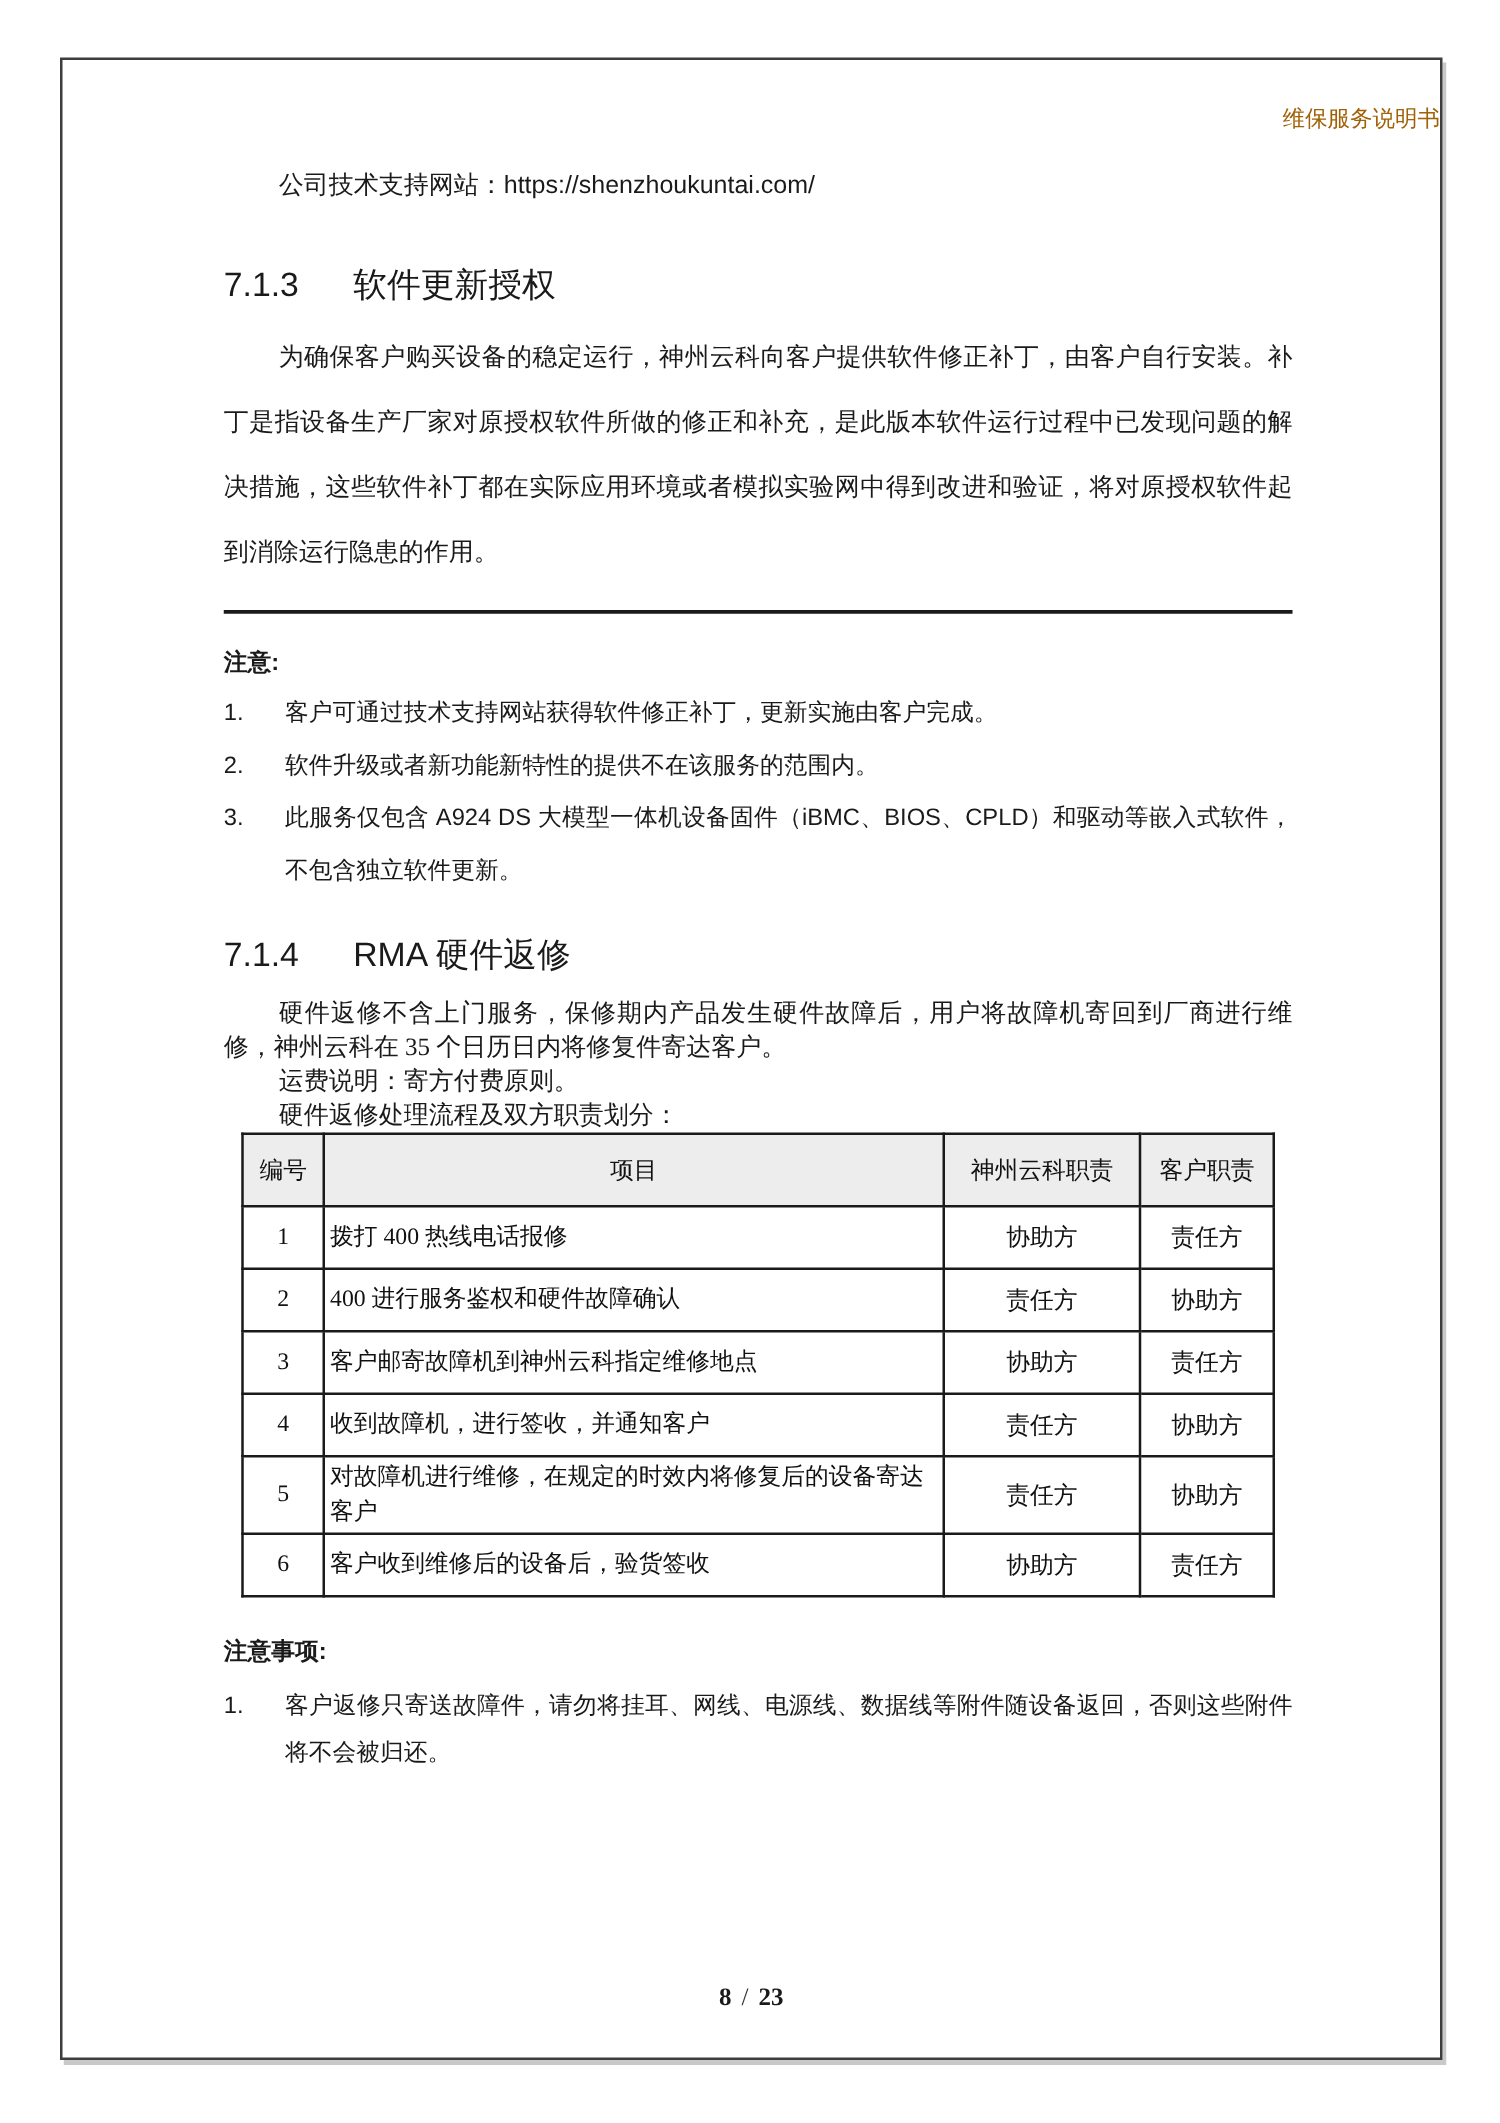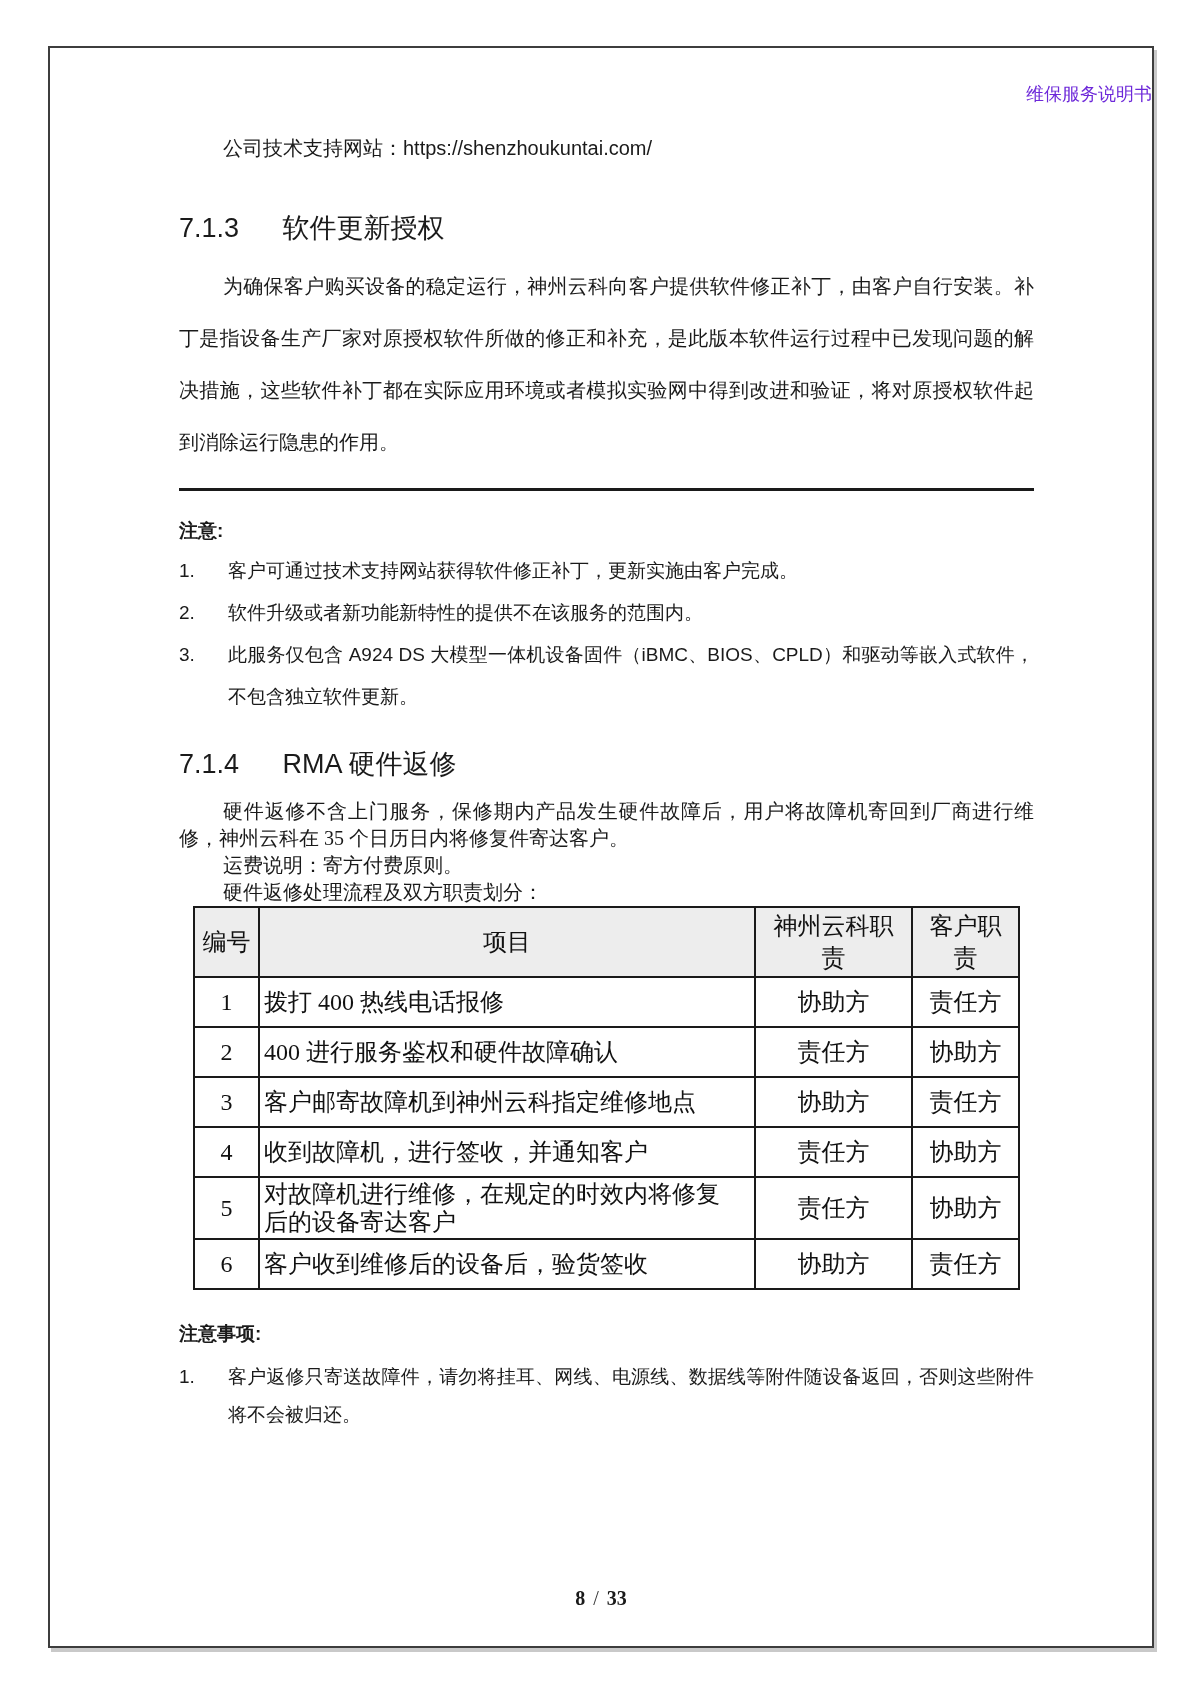--- a/index.html
+++ b/index.html
@@ -16,23 +16,23 @@
     left:48px;top:46px;
     width:1106px;height:1602px;
     box-sizing:border-box;
     border:2px solid #3d3d3d;
     background:#ffffff;
     box-shadow:3px 4px 0 #c9c9c9;
   }
   .content{padding:0 118px 0 129px;}
   .doc-header{
     margin-top:36px;
-    font-family:Liberation Mono, monospace;
+    font-family:Liberation Sans, sans-serif;
     font-size:18px;line-height:22px;
-    color:#6d28d9;
+    color:#a16207;
     text-align:right;
   }
   .intro{
     margin:0;
     font-size:20px;line-height:28px;
     text-indent:44px;
   }
   .intro.first{margin-top:42px;}
   .intro.second{margin-top:28px;}
   .h-sec{
@@ -79,21 +79,21 @@
     text-align:justify;
     text-indent:44px;
   }
   .body-serif.first{margin-top:16px;}
   table.rma{
     margin:0 0 0 14px;
     border-collapse:collapse;
     table-layout:fixed;
     width:825px;
     font-family:"Liberation Serif","DejaVu Serif",serif;
-    font-size:24px;
+    font-size:19px;
     color:#111;
   }
   table.rma th, table.rma td{
     border:2px solid #1a1a1a;
     vertical-align:middle;
     text-align:center;
     padding:2px 6px;
     box-sizing:border-box;
     font-weight:400;
   }
@@ -219,17 +219,17 @@
       <ol class="note-list tight">
           <li>
             <span class="li-num">1.</span>
             <span class="li-text">客户返修只寄送故障件，请勿将挂耳、网线、电源线、数据线等附件随设备返回，否则这些附件将不会被归还。</span>
           </li>
         </ol>
 
     </div>
 
     <div class="doc-footer">
-      <span class="pg">8</span><span class="sep">/</span><span class="pg">33</span>
+      <span class="pg">8</span><span class="sep">/</span><span class="pg">23</span>
     </div>
 
   </div>
 </div>
 
 </body></html>

